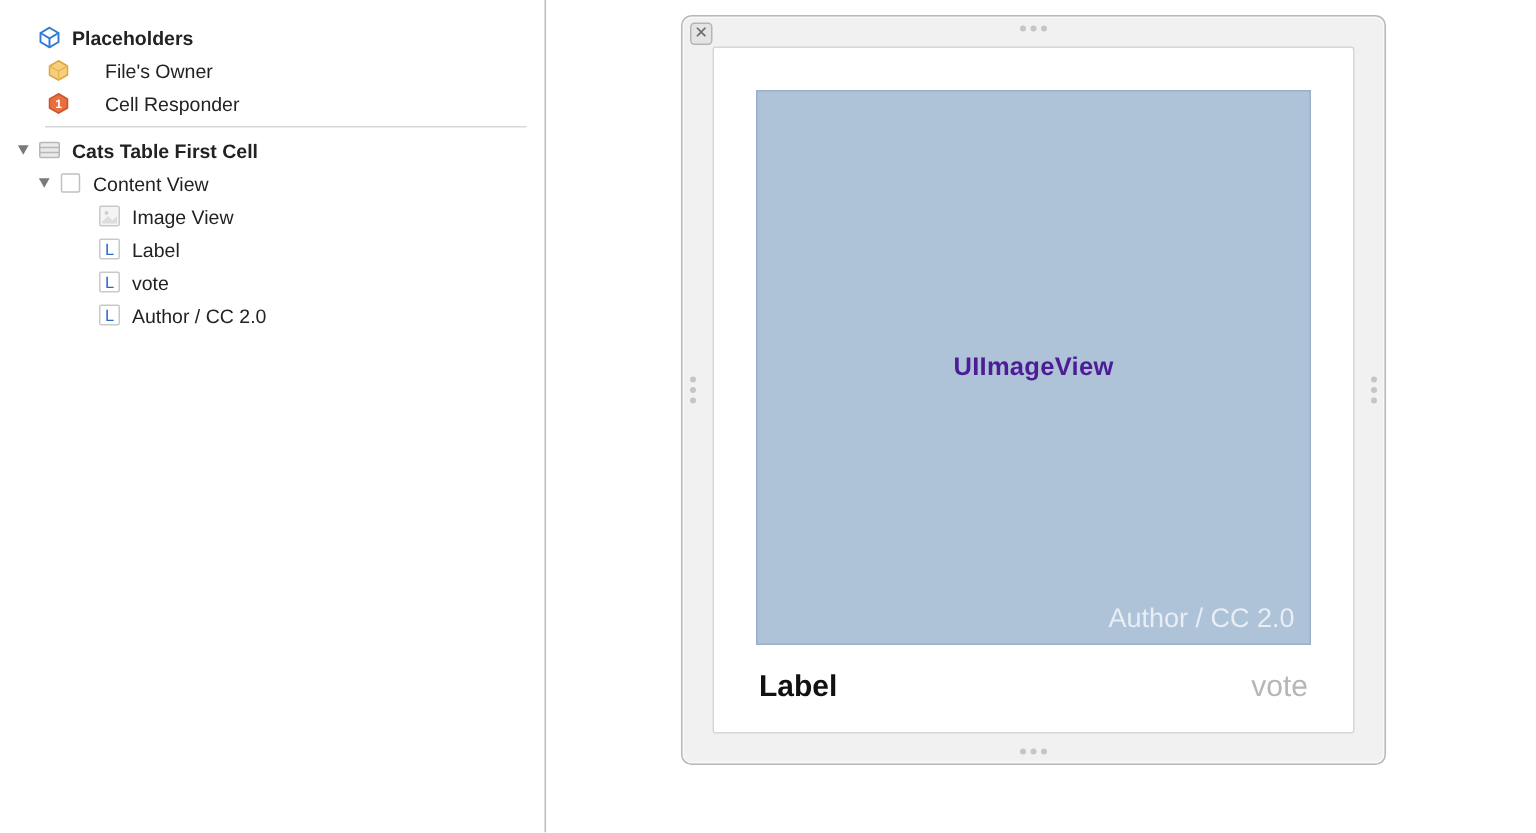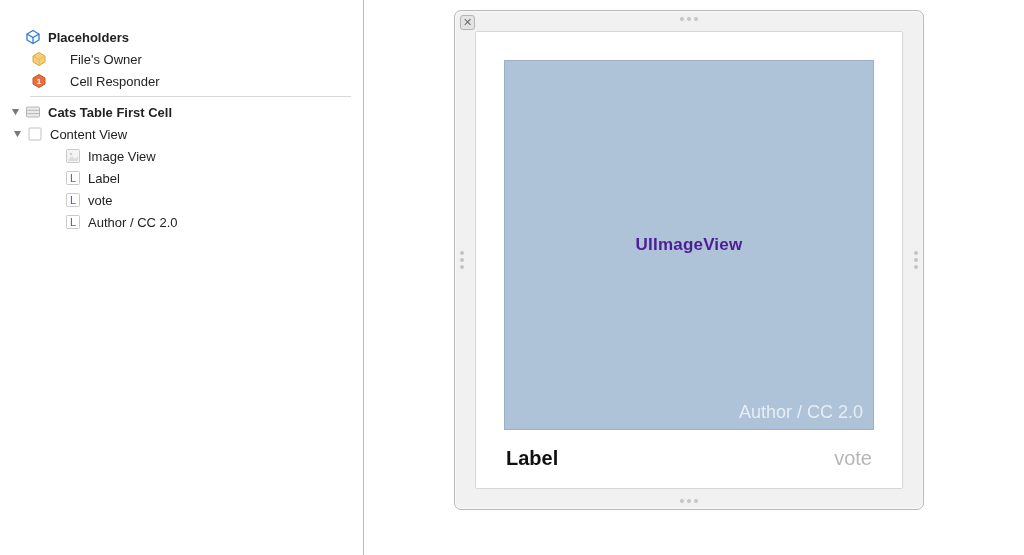--- a/index.html
+++ b/index.html
@@ -34,33 +34,33 @@
   .icon-slot {
     width: 18px;
     height: 18px;
     display: flex;
     align-items: center;
     justify-content: center;
     margin-right: 6px;
   }
   .icon-slot svg { width: 16px; height: 16px; }
   .row .label { flex: 1; white-space: nowrap; overflow: hidden; text-overflow: ellipsis; }
-  .row.group-header { margin-top: 20px; }
+  .row.group-header { margin-top: 8px; }
   .bold { font-weight: 600; }
   .separator {
     height: 1px;
     background: #d8d8d8;
     margin: 4px 12px 4px 30px;
   }
 
   
   .ind0 { padding-left: 8px; }
   .ind1 { padding-left: 30px; gap: 16px; }
   .ind2 { padding-left: 8px; }   
-  .ind3 { padding-left: 10px; }  
+  .ind3 { padding-left: 22px; }  
   .ind4 { padding-left: 64px; }  
 
   
   .canvas {
     flex: 1;
     height: 100%;
     background: #fff;
     position: relative;
   }
   .cell-wrapper {

